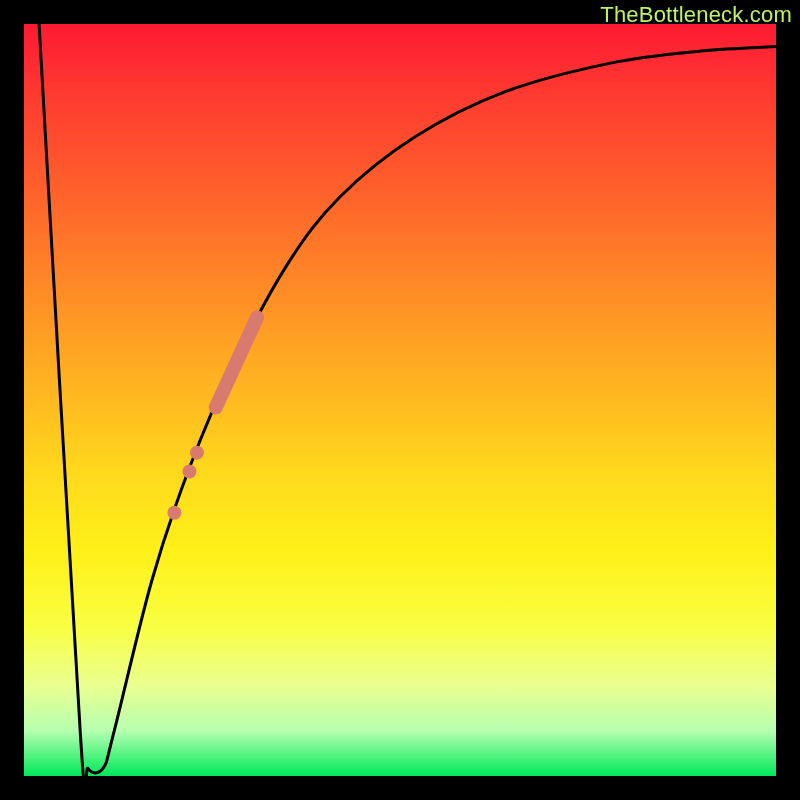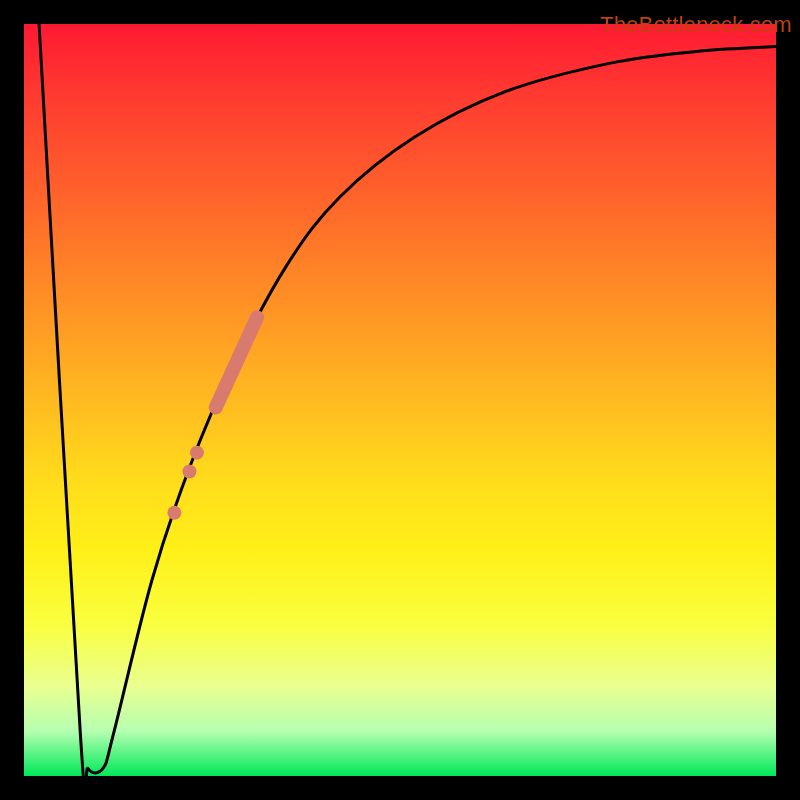--- a/index.html
+++ b/index.html
@@ -47,23 +47,23 @@
     );
   }
   .curve-svg {
     position: absolute;
     inset: 0;
     width: 100%;
     height: 100%;
   }
   .attribution {
     position: absolute;
-    top: 12px;
+    top: 2px;
     right: 8px;
-    color: #c2410c;
+    color: #bef264;
     font-size: 22px;
     letter-spacing: 0.2px;
     user-select: none;
   }
 </style>
 </head>
 <body>
 
 <div class="frame">
   <div class="plot">

